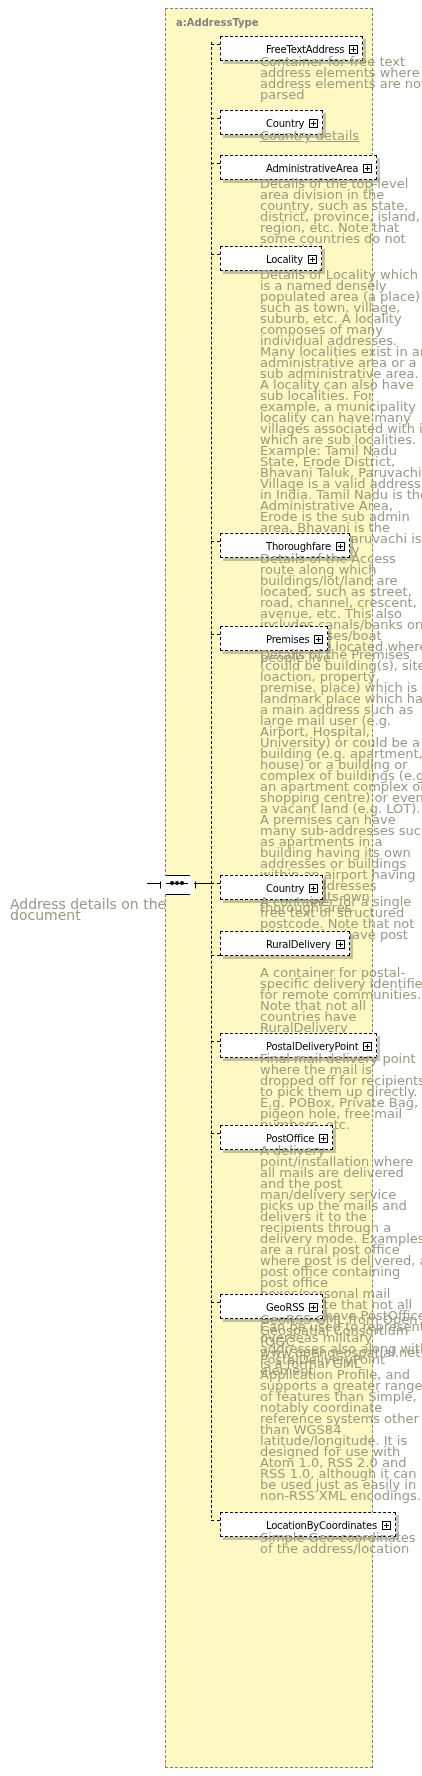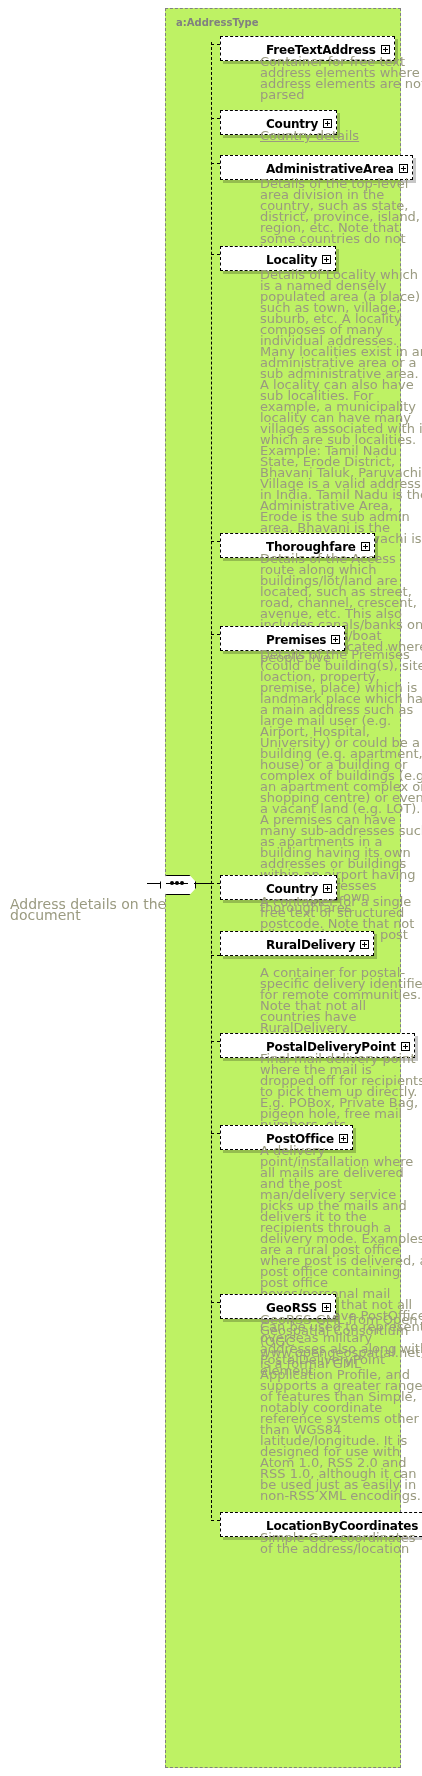--- a/index.html
+++ b/index.html
@@ -20,23 +20,23 @@
     position: absolute;
     left: 0; top: 0;
     width: 422px; height: 1776px;
   }
 
   
   .type-box {
     position: absolute;
     left: 165px;
     top: 8px;
-    width: 236px;
+    width: 208px;
     height: 1760px;
-    background: #bef264;
+    background: #fef9c3;
     border: 1px dashed #808080;
     box-sizing: border-box;
   }
   .type-box-title {
     position: absolute;
     left: 10px;
     top: 8px;
     font-size: 10px;
     font-weight: bold;
     color: #808080;
@@ -54,22 +54,22 @@
     position: relative;
     display: inline-block;
     background: #ffffff;
     border: 1px dashed #000000;
     padding: 2px 4px 2px 6px;
     box-sizing: border-box;
     white-space: nowrap;
     box-shadow: 3px 3px 0 0 rgba(0,0,0,0.22);
   }
   .elem-box .label {
-    font-size: 12px;
-    font-weight: bold;
+    font-size: 10px;
+    font-weight: normal;
     color: #000000;
     vertical-align: middle;
     letter-spacing: -0.2px;
     padding-left: 39px;
   }
   
   .expander {
     display: inline-block;
     width: 9px;
     height: 9px;

